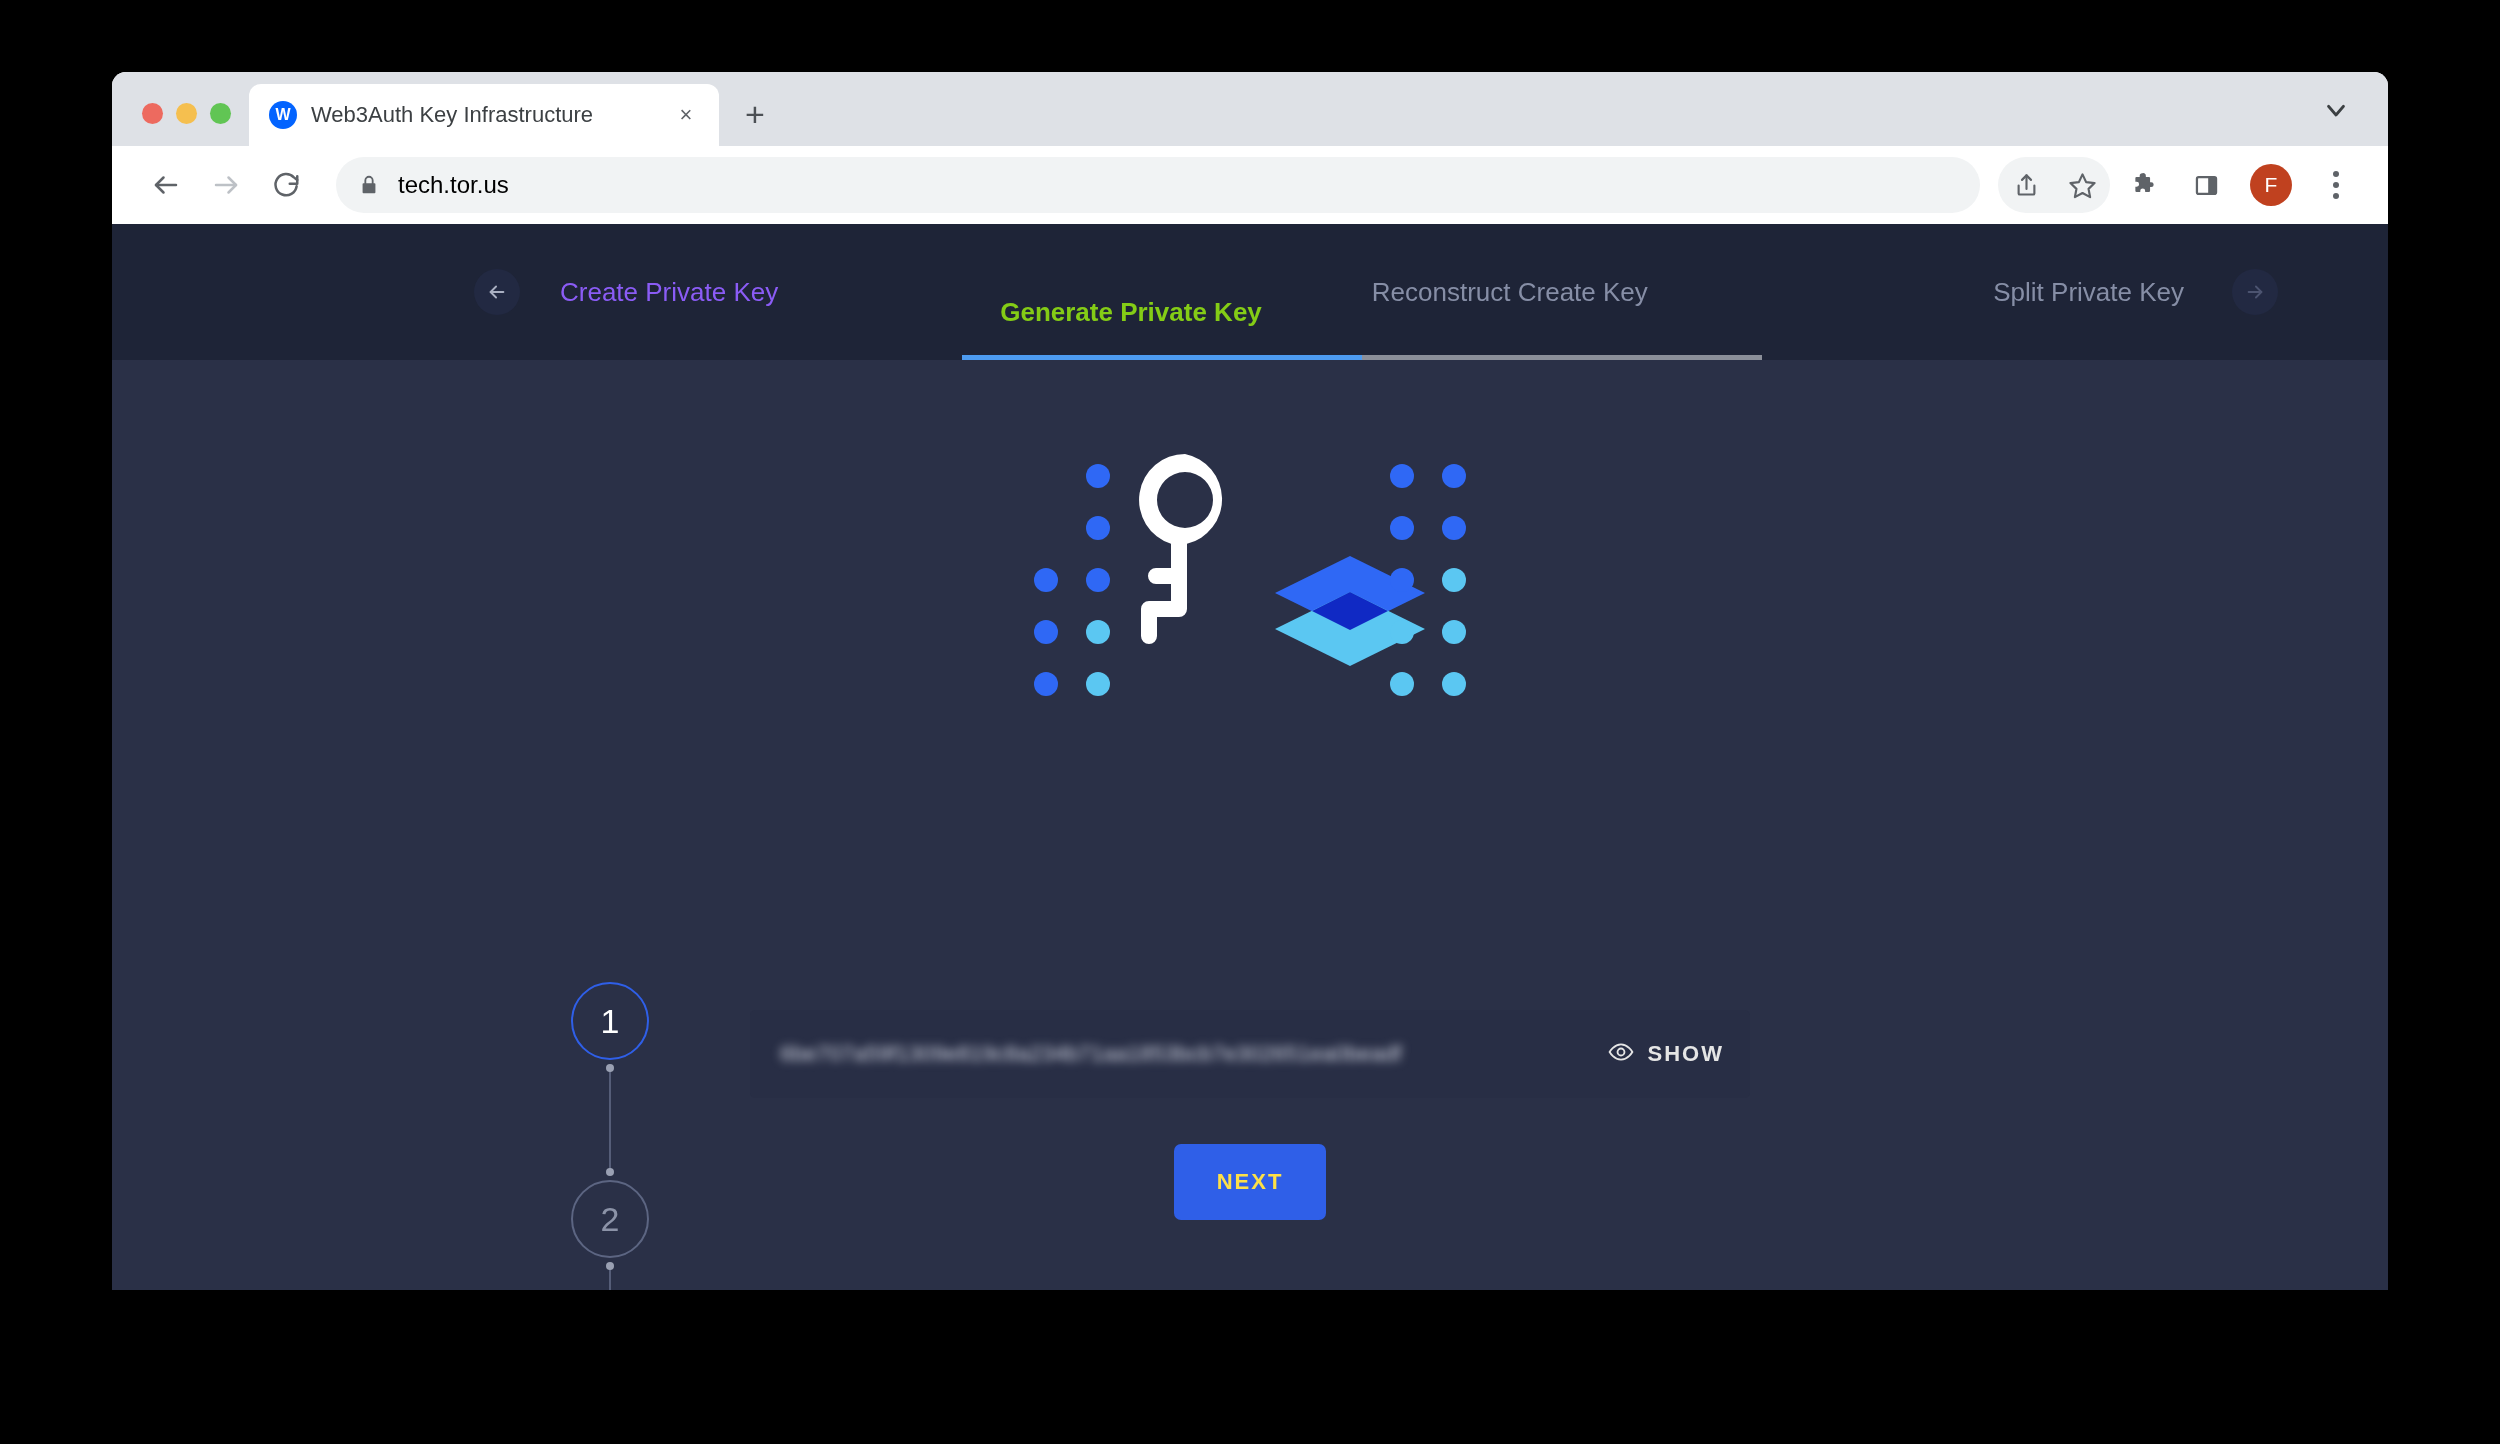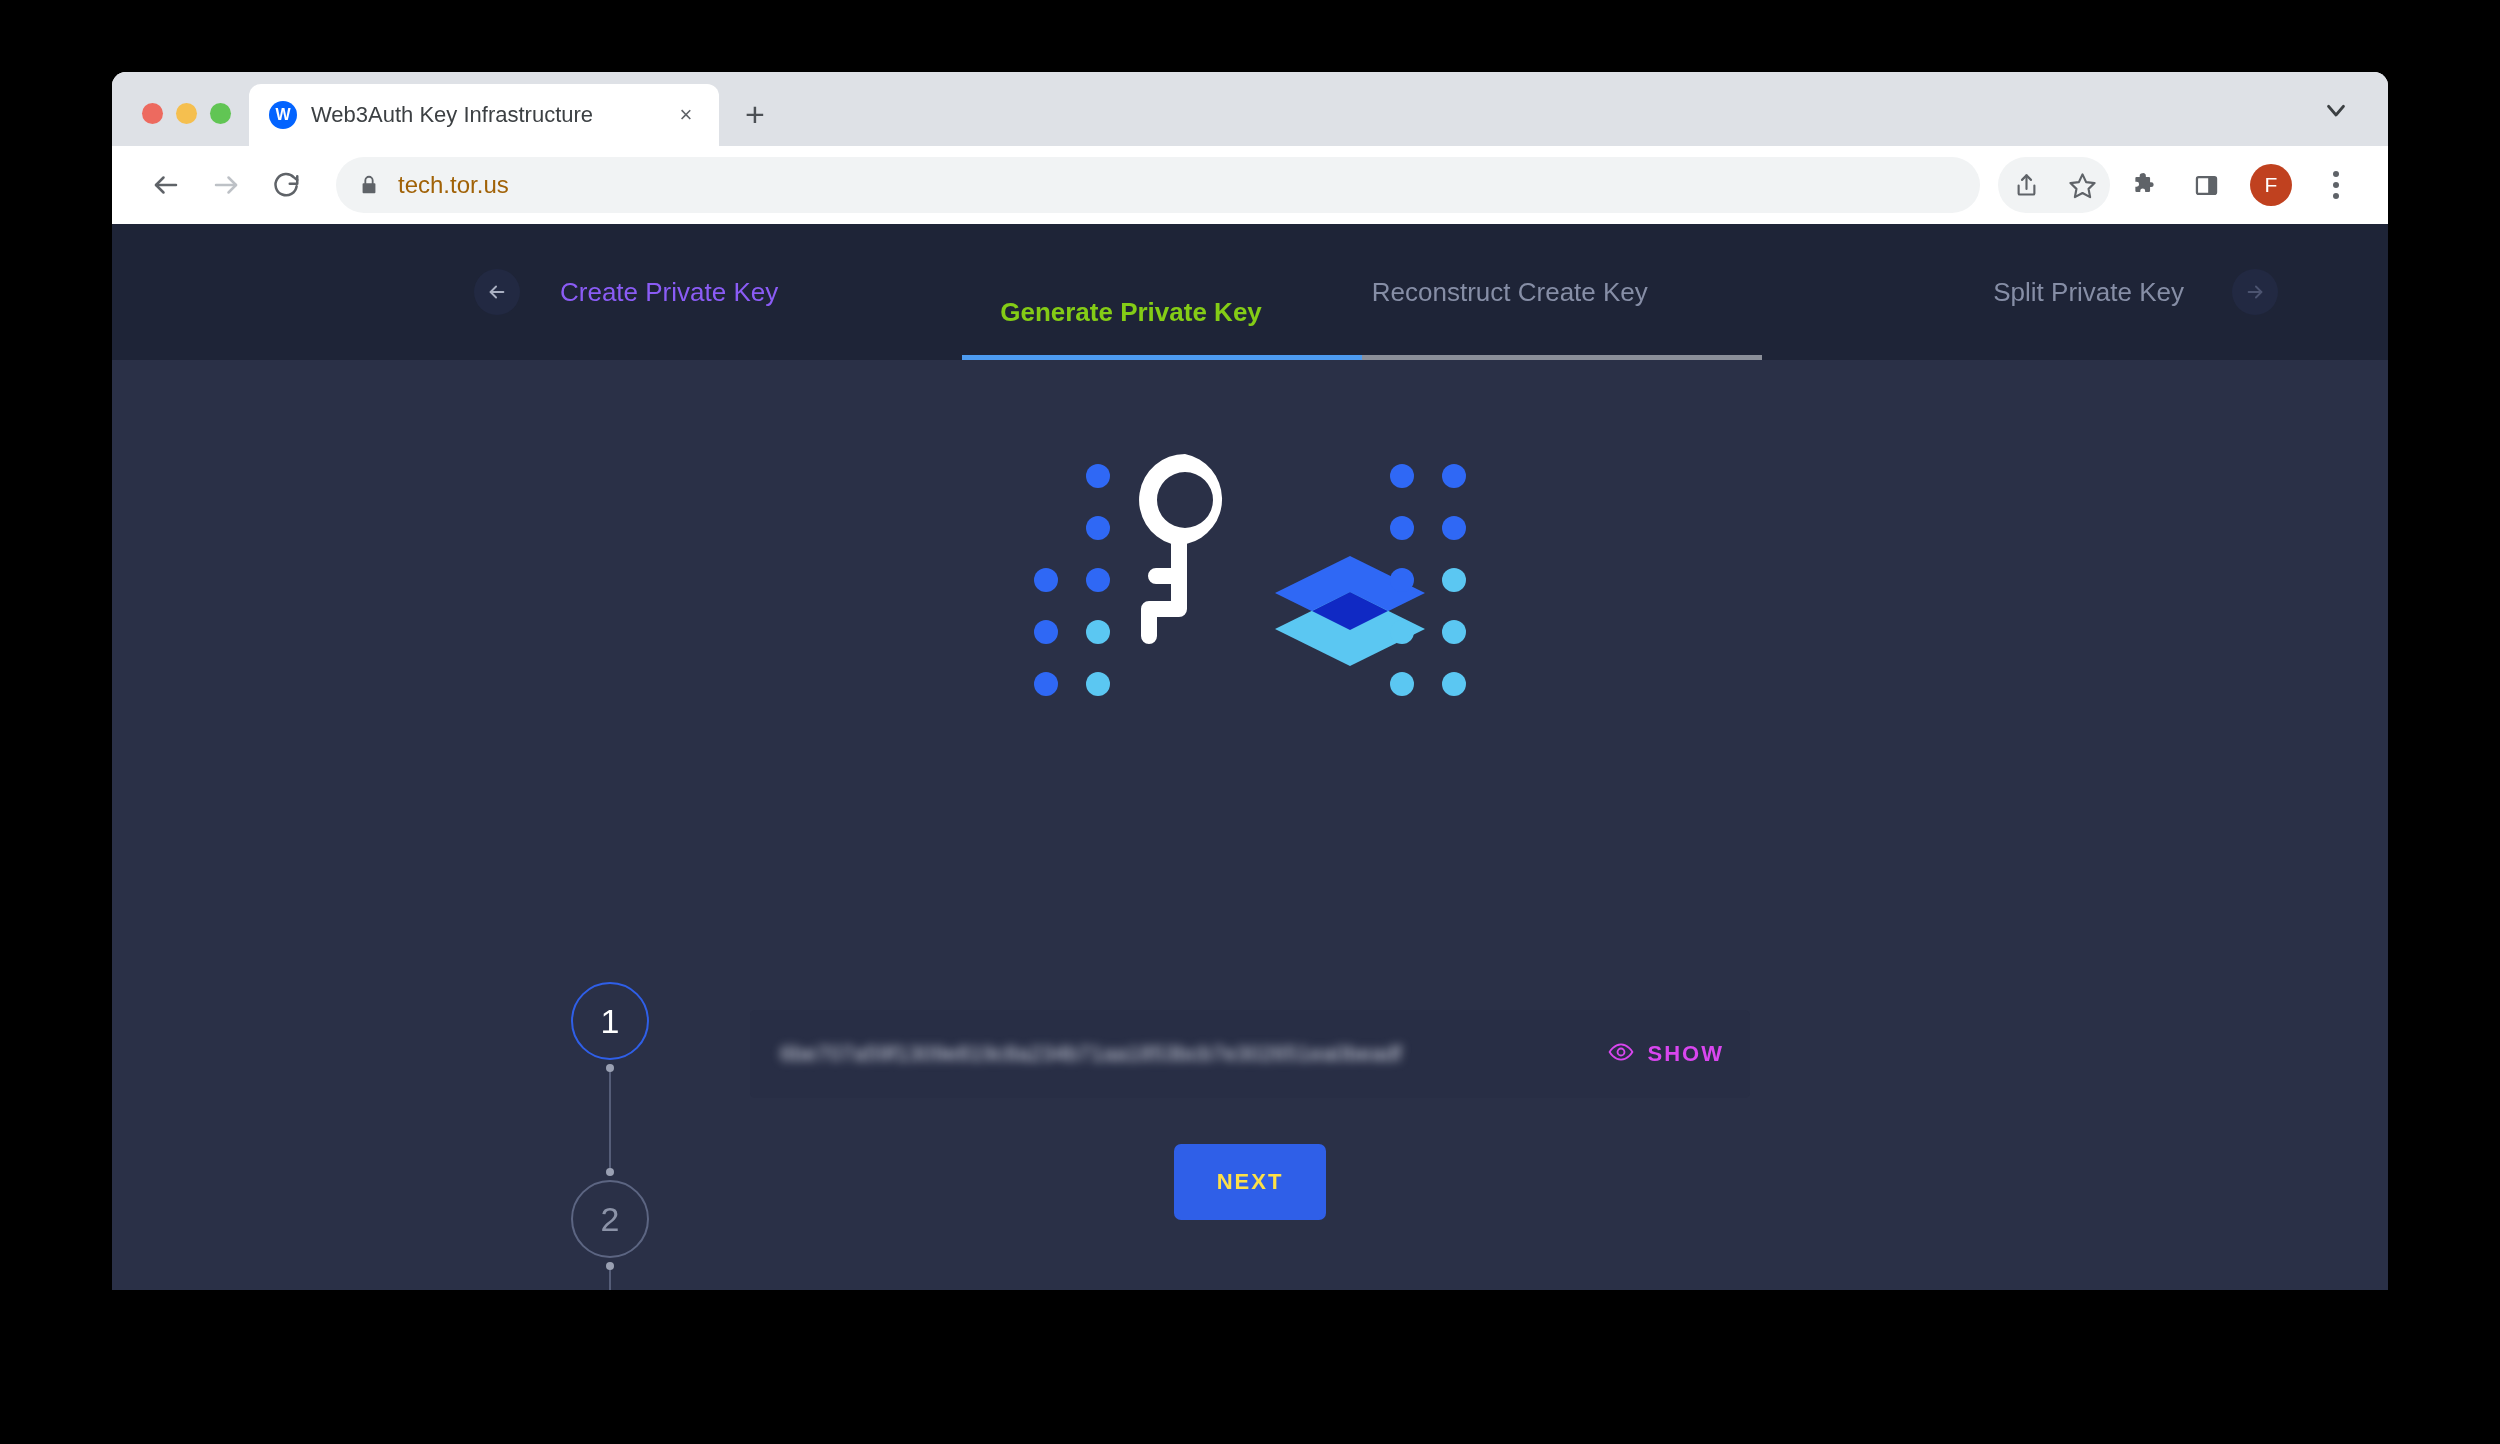--- a/index.html
+++ b/index.html
@@ -89,21 +89,21 @@
     color: #5f6368;
   }
   .nav-btn.disabled { color: #bdc1c6; }
   #omnibox {
     flex: 1; height: 56px; margin: 0 14px 0 18px;
     background: #f1f3f4; border-radius: 28px;
     display: flex; align-items: center;
     padding: 0 22px; gap: 18px;
   }
   #omnibox-lock { color: #5f6368; display: flex; align-items: center; }
-  #omnibox-url { font-size: 24px; color: #a16207; }
+  #omnibox-url { font-size: 24px; color: #000000; }
   #toolbar-right { display: flex; align-items: center; gap: 6px; }
   .tool-icon {
     width: 56px; height: 56px; flex: none;
     display: flex; align-items: center; justify-content: center;
     color: #5f6368;
   }
   #share-star-group {
     display: flex; align-items: center;
     background: #f1f3f4; border-radius: 28px;
   }
@@ -247,21 +247,21 @@
   #key-value {
     flex: 1;
     font-size: 22px; color: #cfd3e0;
     font-family: "Liberation Sans", sans-serif;
     white-space: nowrap; overflow: hidden;
     filter: blur(5px);
     user-select: none;
   }
   #show-toggle {
     display: flex; align-items: center; gap: 14px;
-    color: #d946ef; flex: none;
+    color: #e5e5e5; flex: none;
   }
   #show-label { font-size: 22px; letter-spacing: 2px; font-weight: bold; }
   #next-button {
     margin-top: 46px;
     width: 152px; height: 76px;
     background: #2f5fe8;
     border: none; border-radius: 7px;
     color: #fde047; font-size: 22px;
     letter-spacing: 2px; font-weight: bold;
     font-family: "Liberation Sans", sans-serif;

